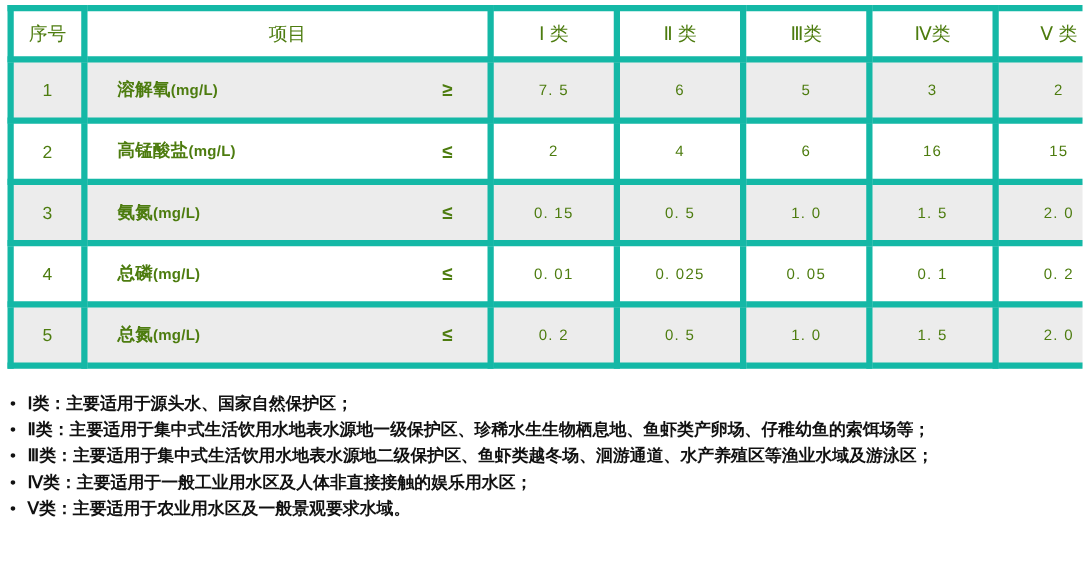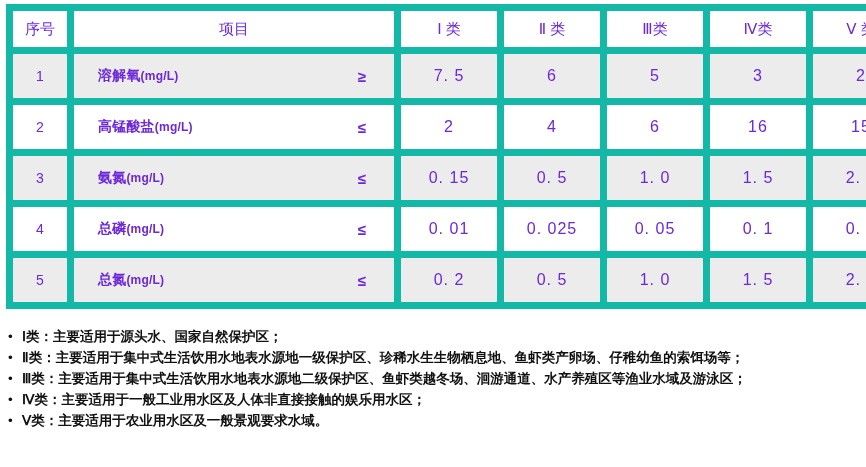--- a/index.html
+++ b/index.html
@@ -21,27 +21,27 @@
     box-sizing: border-box;
   }
   table.wq {
     border-collapse: collapse;
     width: 854px;
     margin: 4px 6px 0 6px;
     table-layout: fixed;
     font-size: 14px;
   }
   table.wq th, table.wq td {
-    border: 7px solid #14b8a6;
+    border: 5px solid #14b8a6;
     text-align: center;
     vertical-align: middle;
     padding: 0;
     height: 44px;
     font-weight: normal;
-    color: #6d28d9;
+    color: #4d7c0f;
   }
   table.wq thead th {
     background: #ffffff;
     height: 36px;
     font-size: 15px;
   }
   tr.shaded td {
     background: #ececec;
   }
   tr.plain td {
@@ -67,21 +67,21 @@
     font-size: 14px;
     letter-spacing: 0.2px;
   }
   .item-name .unit {
     font-size: 12px;
   }
   .item-op {
     font-size: 15px;
   }
   td.val {
-    font-size: 16px;
+    font-size: 12px;
     letter-spacing: 1px;
   }
   th.c-idx { width: 54px; }
   th.c-item { width: 320px; }
   th.c-cls { width: 96px; }
 
   .notes {
     margin: 18px 8px 0 8px;
     font-size: 13.5px;
     line-height: 20px;

